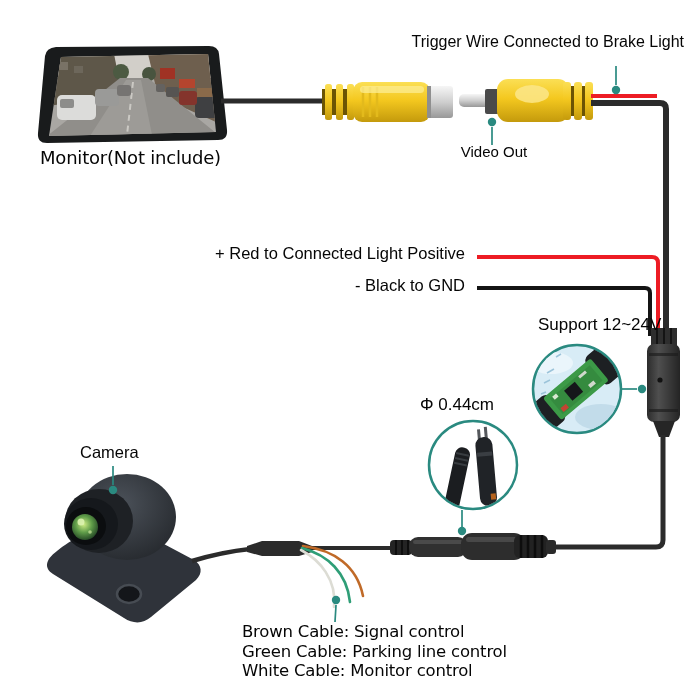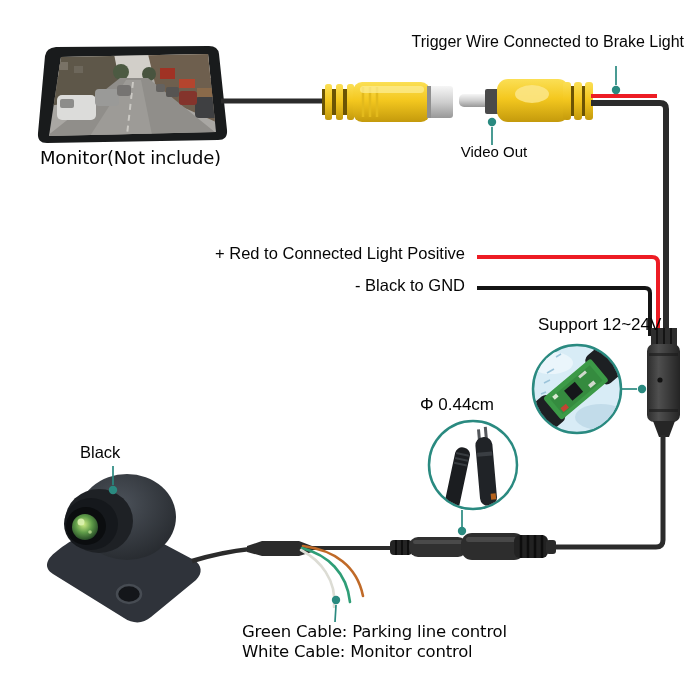--- a/index.html
+++ b/index.html
@@ -220,20 +220,21 @@
   </g>
 </svg>
 
 <div class="lbl round lbl-monitor">Monitor(Not include)</div>
 <div class="lbl arial lbl-trigger">Trigger Wire Connected to Brake Light</div>
 <div class="lbl arial lbl-video">Video Out</div>
 <div class="lbl arial lbl-red">+ Red to Connected Light Positive</div>
 <div class="lbl arial lbl-gnd">- Black to GND</div>
 <div class="lbl arial lbl-support">Support 12~24V</div>
 <div class="lbl arial lbl-dia">Φ 0.44cm</div>
-<div class="lbl arial lbl-camera">Black</div>
+<div class="lbl arial lbl-camera">Camera</div>
 
 <div class="legend round">
+  <div>Brown Cable: Signal control</div>
   <div>Green Cable: Parking line control</div>
   <div>White Cable: Monitor control</div>
 </div>
 
 </div>
 
 </body></html>

